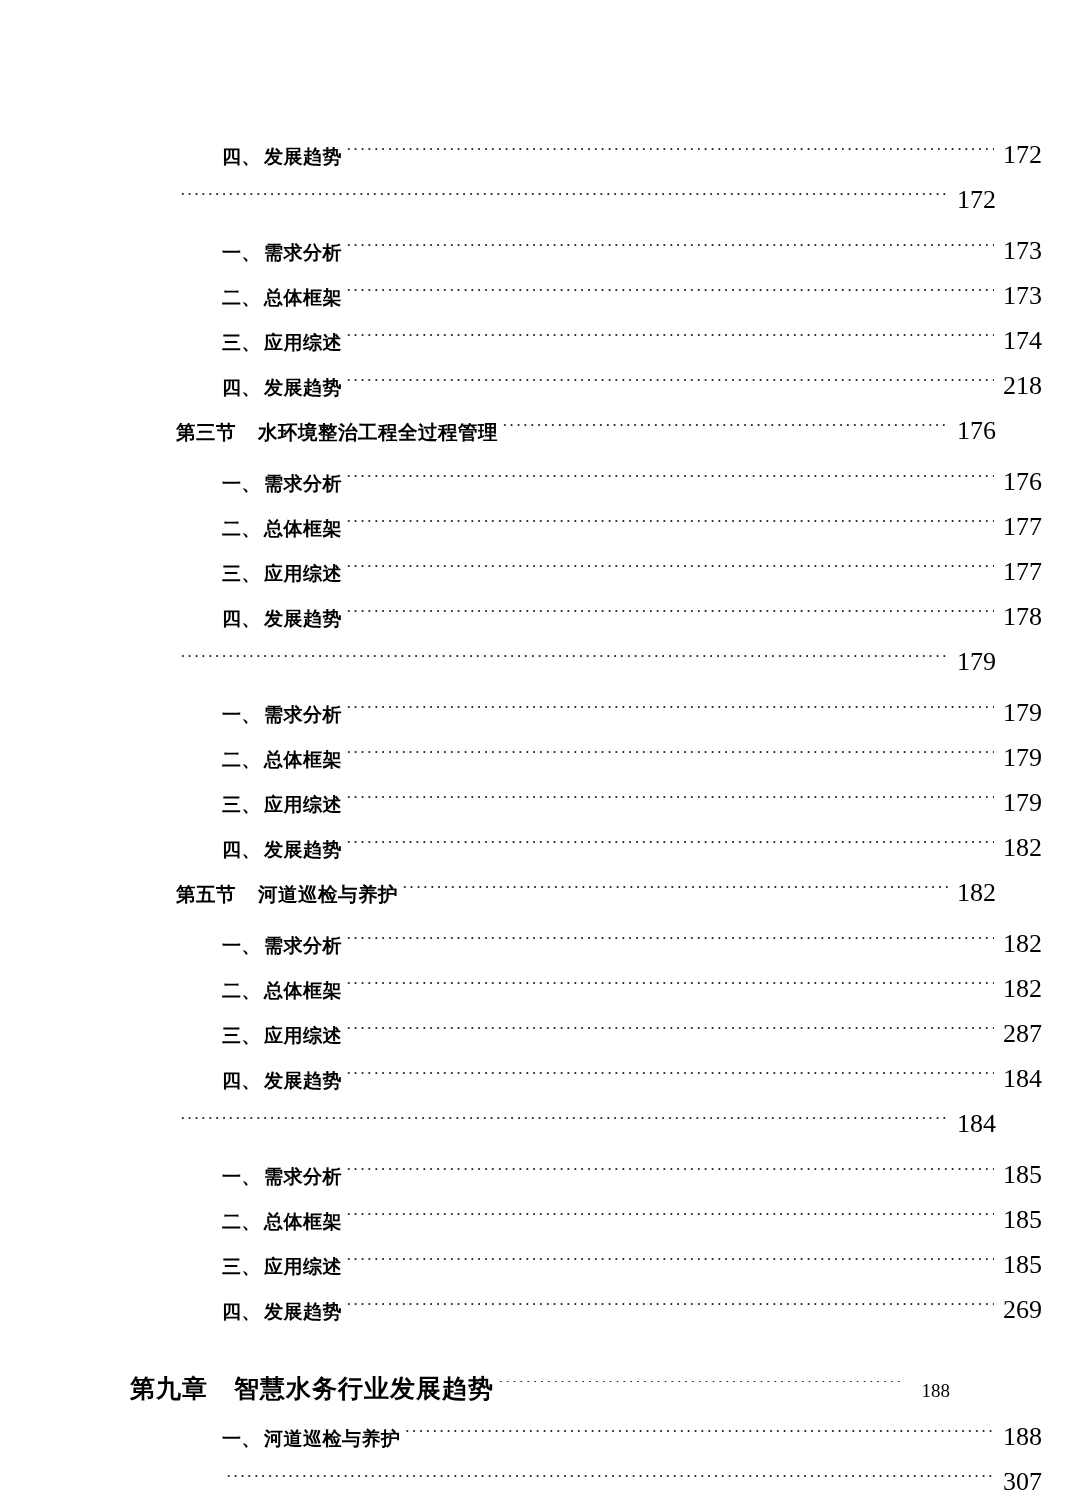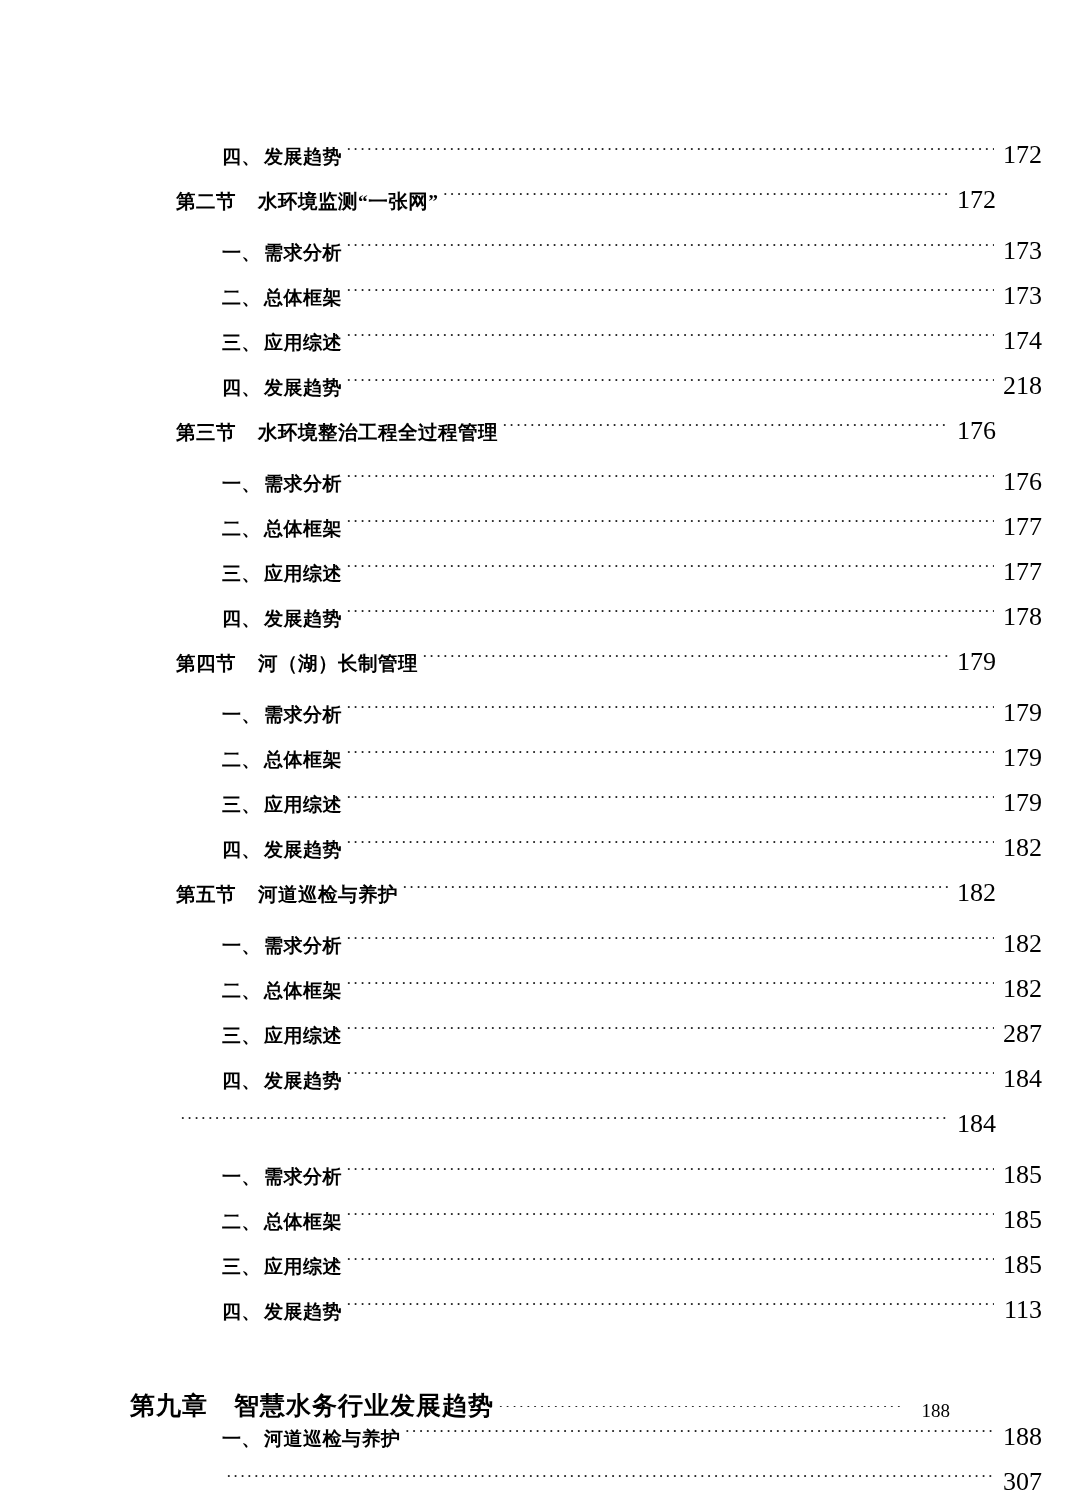--- a/index.html
+++ b/index.html
@@ -102,35 +102,33 @@
   }
   .lvl-chapter .page-num {
     font-size: 19px;
     font-weight: normal;
   }
   .lvl-chapter .leader::after {
     bottom: 0.3em;
   }
   .gap-before {
     margin-top: 14px;
-    align-items: flex-end;
   }
 </style>
 </head>
 <body>
 
 <div class="page">
   <div class="toc" id="toc-root">
       <div class="toc-entry lvl-item">
         <span class="label"><span class="itm-no">四、</span><span class="title">发展趋势</span></span>
         <span class="leader"></span>
         <span class="page-num">172</span>
       </div>
       <div class="toc-entry lvl-section">
-        <span class="label"><span class="sec-no">第二节</span><span class="title">水环境监测“一张网”</span></span>
         <span class="leader"></span>
         <span class="page-num">172</span>
       </div>
       <div class="toc-entry lvl-item">
         <span class="label"><span class="itm-no">一、</span><span class="title">需求分析</span></span>
         <span class="leader"></span>
         <span class="page-num">173</span>
       </div>
       <div class="toc-entry lvl-item">
         <span class="label"><span class="itm-no">二、</span><span class="title">总体框架</span></span>
@@ -166,21 +164,20 @@
         <span class="label"><span class="itm-no">三、</span><span class="title">应用综述</span></span>
         <span class="leader"></span>
         <span class="page-num">177</span>
       </div>
       <div class="toc-entry lvl-item">
         <span class="label"><span class="itm-no">四、</span><span class="title">发展趋势</span></span>
         <span class="leader"></span>
         <span class="page-num">178</span>
       </div>
       <div class="toc-entry lvl-section">
-        <span class="label"><span class="sec-no">第四节</span><span class="title">河（湖）长制管理</span></span>
         <span class="leader"></span>
         <span class="page-num">179</span>
       </div>
       <div class="toc-entry lvl-item">
         <span class="label"><span class="itm-no">一、</span><span class="title">需求分析</span></span>
         <span class="leader"></span>
         <span class="page-num">179</span>
       </div>
       <div class="toc-entry lvl-item">
         <span class="label"><span class="itm-no">二、</span><span class="title">总体框架</span></span>
@@ -237,21 +234,21 @@
         <span class="page-num">185</span>
       </div>
       <div class="toc-entry lvl-item">
         <span class="label"><span class="itm-no">三、</span><span class="title">应用综述</span></span>
         <span class="leader"></span>
         <span class="page-num">185</span>
       </div>
       <div class="toc-entry lvl-item">
         <span class="label"><span class="itm-no">四、</span><span class="title">发展趋势</span></span>
         <span class="leader"></span>
-        <span class="page-num">113</span>
+        <span class="page-num">269</span>
       </div>
       <div class="toc-entry lvl-chapter gap-before">
         <span class="label"><span class="chap-no">第九章</span><span class="title">智慧水务行业发展趋势</span></span>
         <span class="leader"></span>
         <span class="page-num">188</span>
       </div>
       <div class="toc-entry lvl-item">
         <span class="label"><span class="itm-no">一、</span><span class="title">河道巡检与养护</span></span>
         <span class="leader"></span>
         <span class="page-num">188</span>

